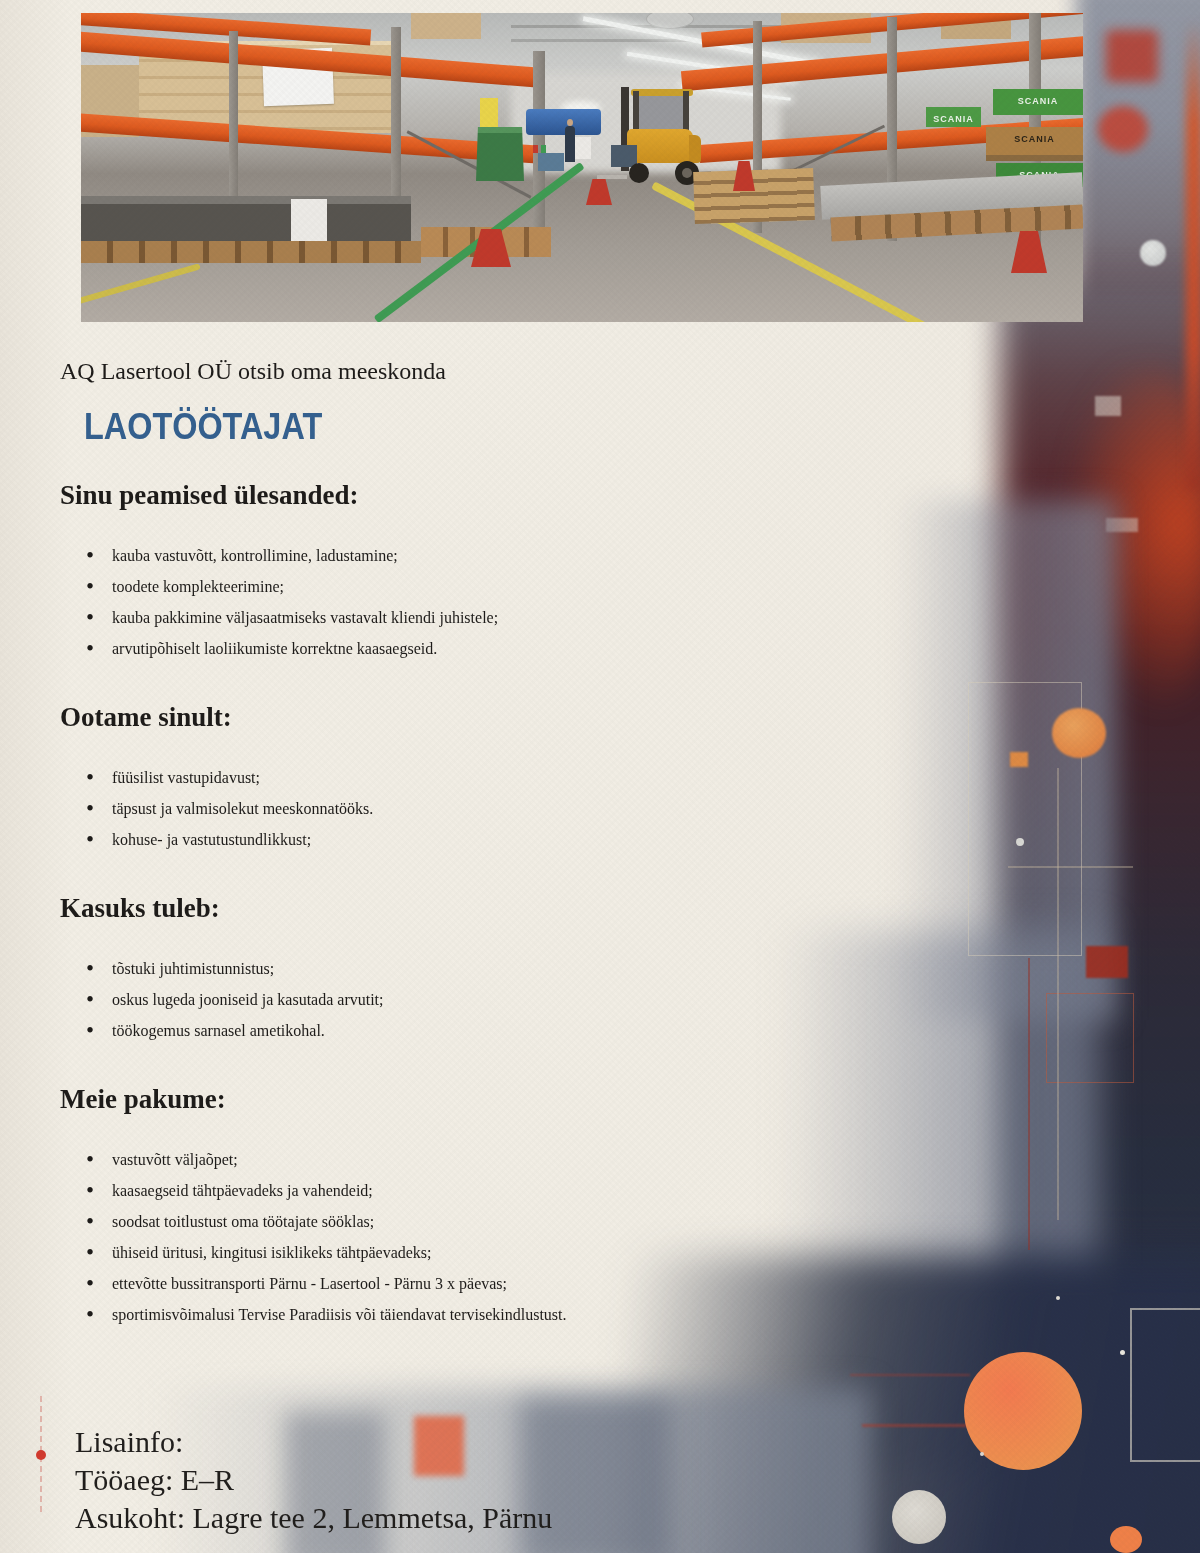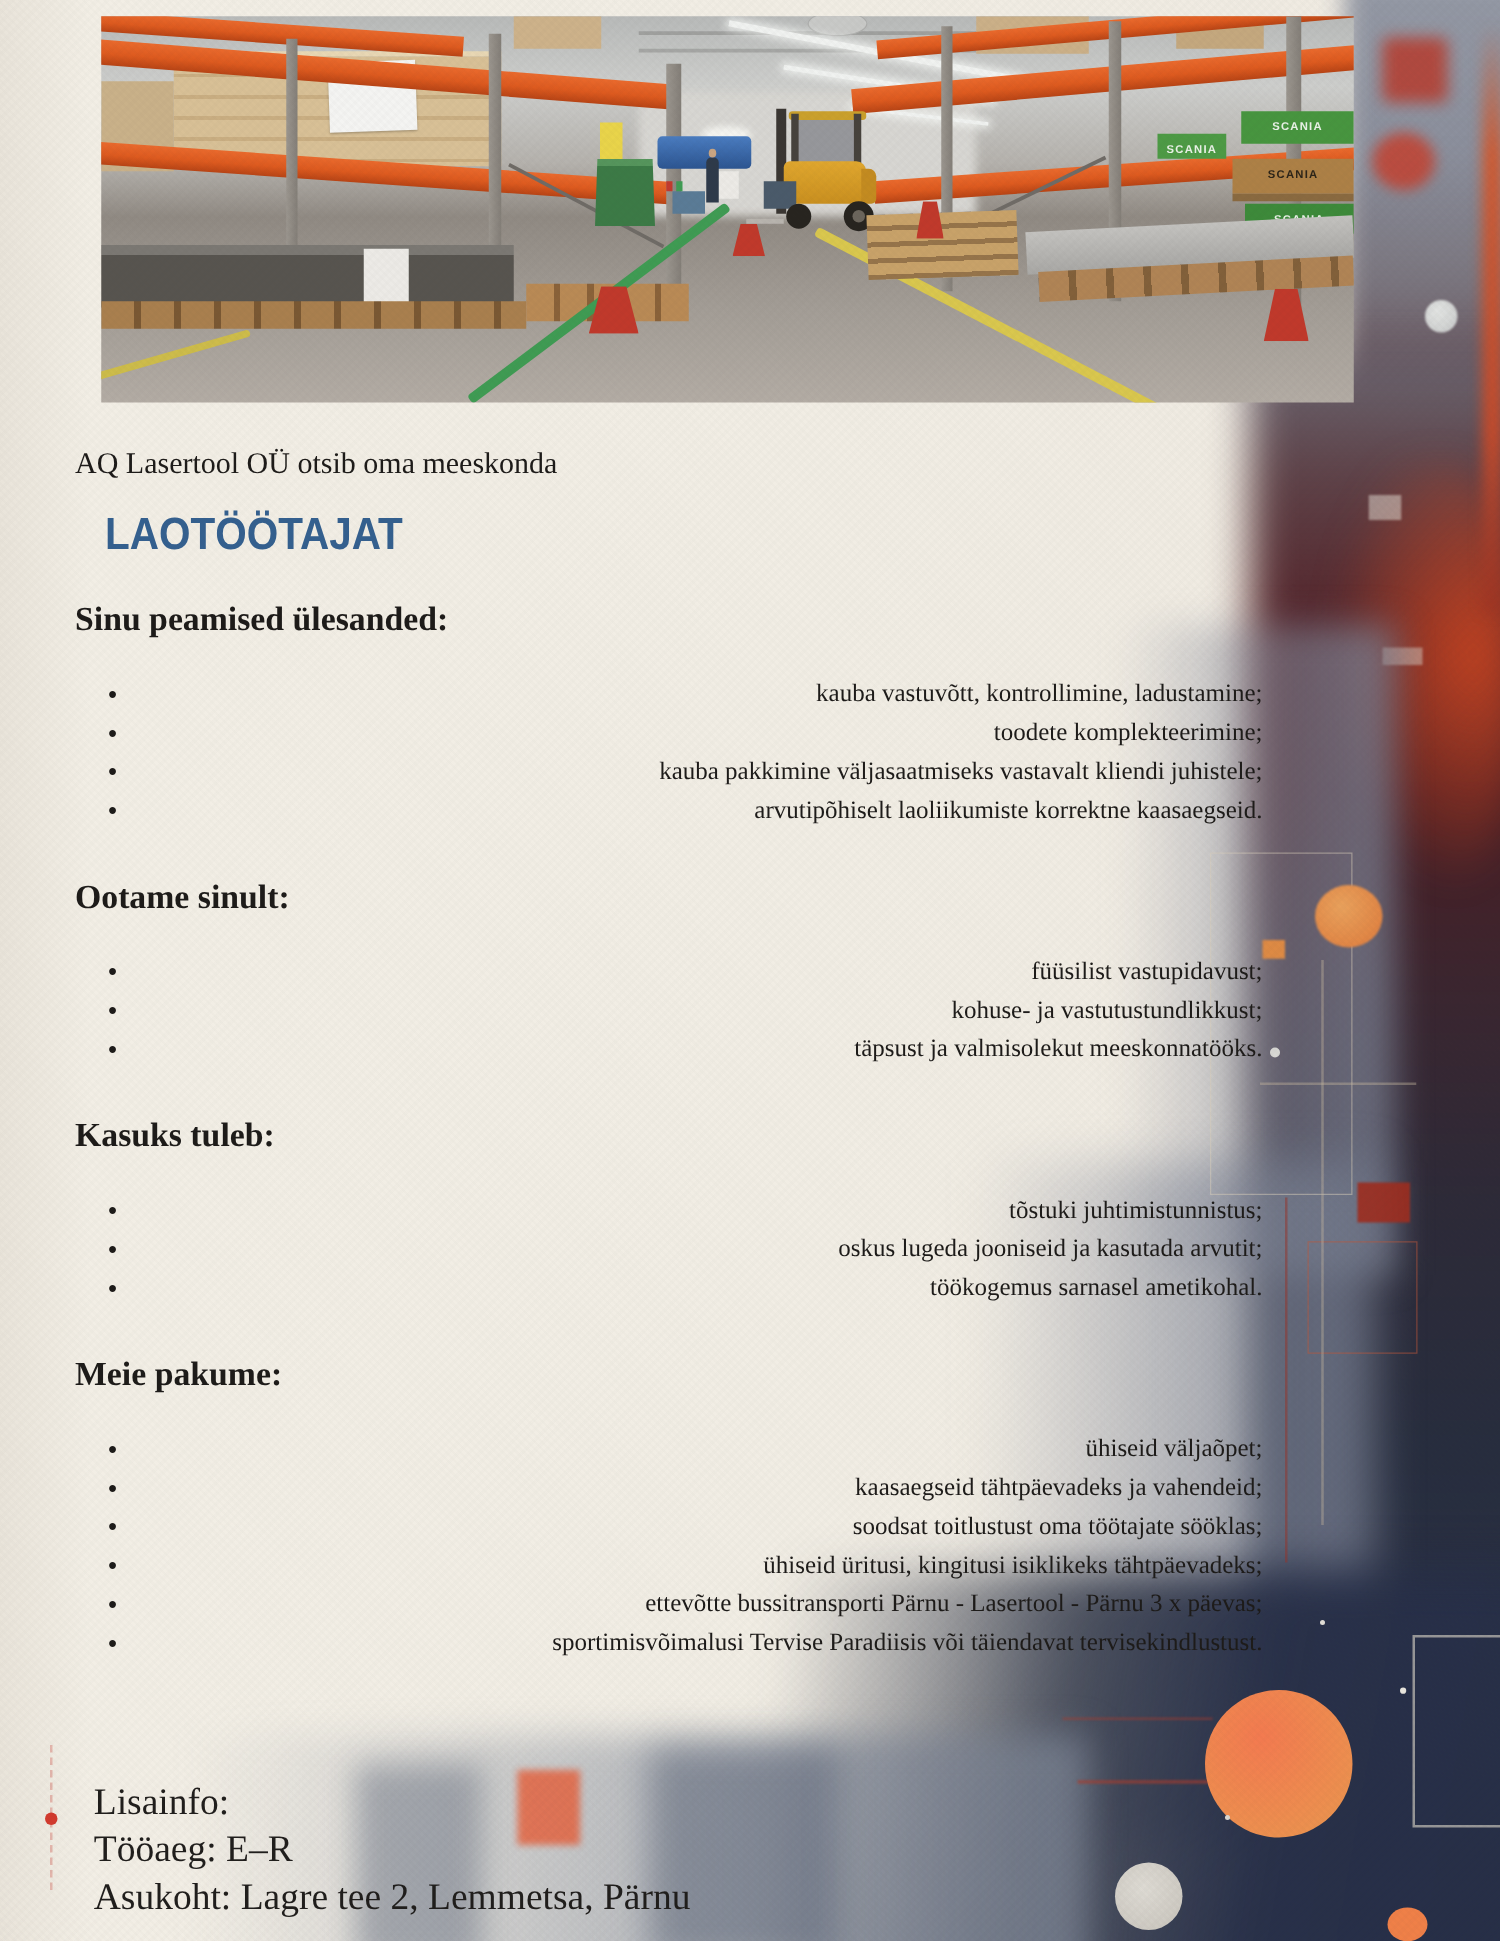--- a/index.html
+++ b/index.html
@@ -151,21 +151,21 @@
   .ph-fl-hub{left:85px;top:81px;width:10px;height:10px;border-radius:50%;background:#6b655c;position:absolute;}
   .ph-fl-fork{left:0;top:88px;width:30px;height:4px;background:#b8b4ae;position:absolute;}
   
   .content{position:absolute;left:60px;top:356px;width:950px;z-index:3;}
   .intro{font-size:24px;line-height:30px;margin:0;}
   .job-title{font-family:"Liberation Sans",sans-serif;font-size:36px;font-weight:bold;color:#34608f;
     margin:20px 0 0 24px;transform:scaleX(.9);transform-origin:0 50%;letter-spacing:0;}
   .section h2{font-size:27px;line-height:34px;font-weight:bold;margin:36px 0 0;}
   .section:first-of-type h2{margin-top:30px;font-family:Liberation Serif, serif;}
   .section ul{list-style:none;margin:28px 0 0;padding:0;}
-  .section li{position:relative;padding-left:52px;font-size:20px;line-height:31px;text-align:right;}
+  .section li{position:relative;padding-left:52px;font-size:16px;line-height:31px;}
   .section li::before{content:"\2022";position:absolute;left:26px;top:0;font-size:23px;}
   .footer{position:absolute;left:75px;top:1428px;z-index:3;font-size:30px;color:#201e1c;}
   .footer p{margin:0 0 10px;line-height:28px;}
   
   .grain{position:absolute;inset:0;z-index:4;pointer-events:none;opacity:.5;
     background:
       repeating-linear-gradient(45deg,rgba(90,80,70,.03) 0 2px,rgba(255,255,255,0) 2px 4px),
       repeating-linear-gradient(-45deg,rgba(60,60,70,.025) 0 3px,rgba(255,255,255,0) 3px 6px);}
 </style>
 </head>
@@ -302,38 +302,38 @@
         <li>toodete komplekteerimine;</li>
         <li>kauba pakkimine väljasaatmiseks vastavalt kliendi juhistele;</li>
         <li>arvutipõhiselt laoliikumiste korrektne kaasaegseid.</li>
       </ul>
     </div>
 
     <div class="section">
       <h2>Ootame sinult:</h2>
       <ul>
         <li>füüsilist vastupidavust;</li>
+        <li>täpsust ja valmisolekut meeskonnatööks.</li>
         <li>kohuse- ja vastutustundlikkust;</li>
-        <li>täpsust ja valmisolekut meeskonnatööks.</li>
       </ul>
     </div>
 
     <div class="section">
       <h2>Kasuks tuleb:</h2>
       <ul>
         <li>tõstuki juhtimistunnistus;</li>
         <li>oskus lugeda jooniseid ja kasutada arvutit;</li>
         <li>töökogemus sarnasel ametikohal.</li>
       </ul>
     </div>
 
     <div class="section">
       <h2>Meie pakume:</h2>
       <ul>
-        <li>ühiseid väljaõpet;</li>
+        <li>vastuvõtt väljaõpet;</li>
         <li>kaasaegseid tähtpäevadeks ja vahendeid;</li>
         <li>soodsat toitlustust oma töötajate sööklas;</li>
         <li>ühiseid üritusi, kingitusi isiklikeks tähtpäevadeks;</li>
         <li>ettevõtte bussitransporti Pärnu - Lasertool - Pärnu 3 x päevas;</li>
         <li>sportimisvõimalusi Tervise Paradiisis või täiendavat tervisekindlustust.</li>
       </ul>
     </div>
   </div>
 
   <div class="footer">

